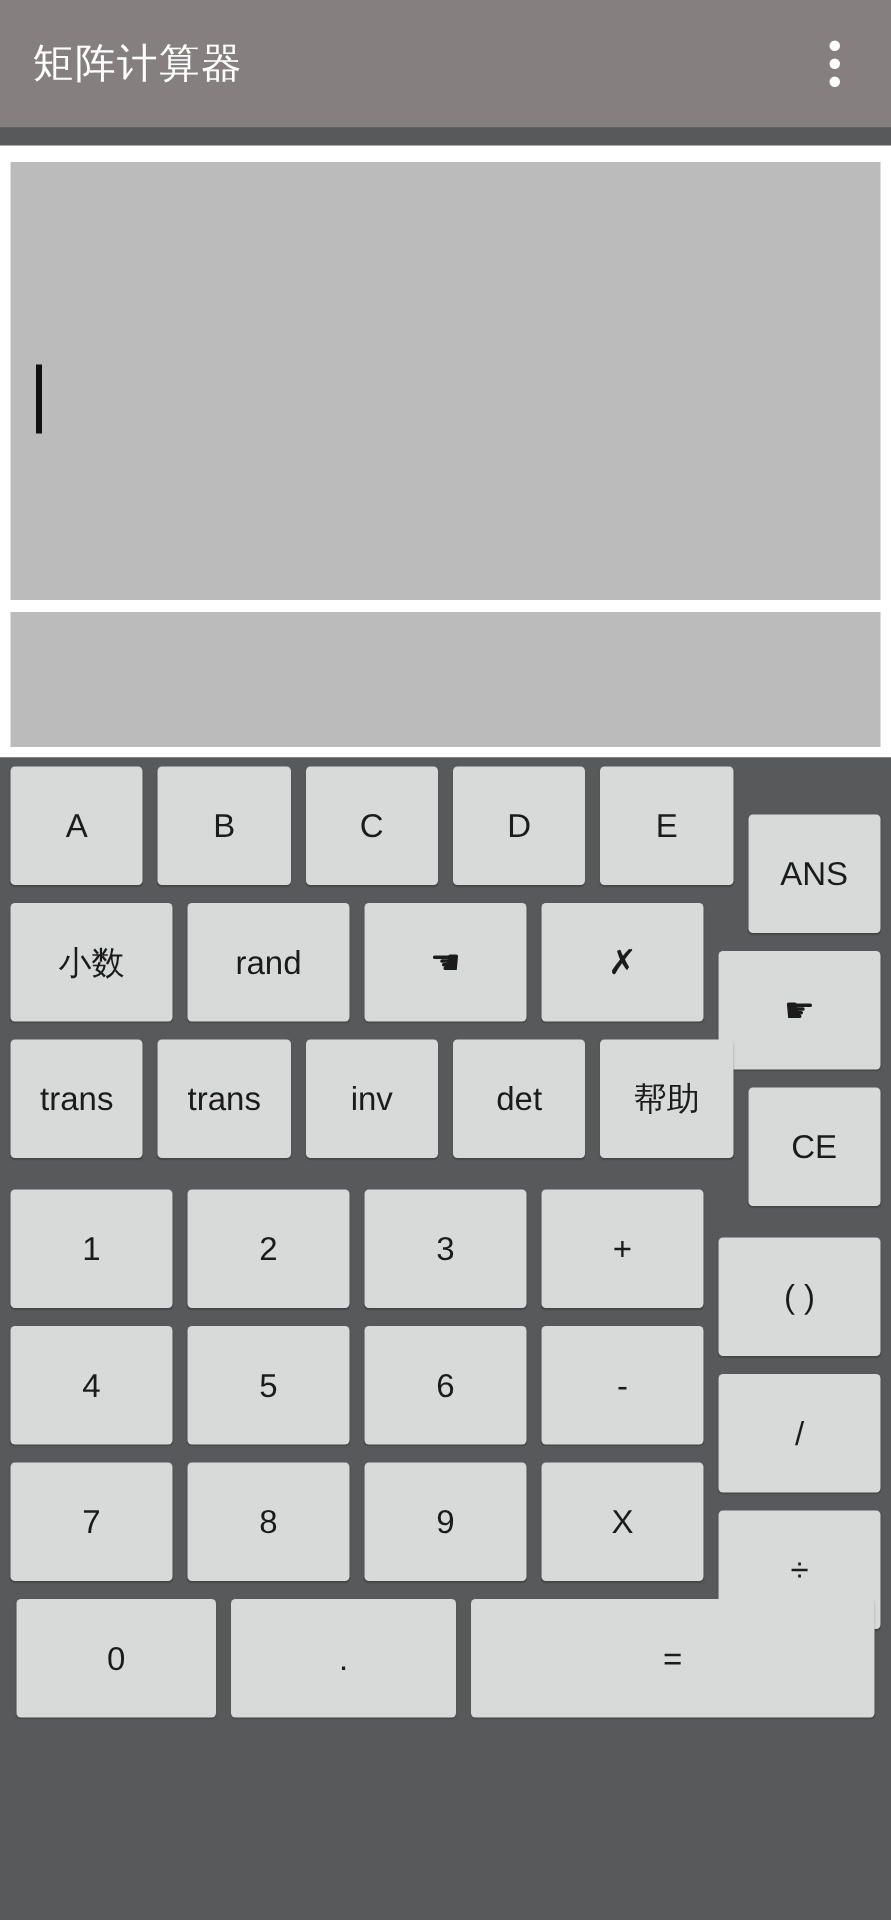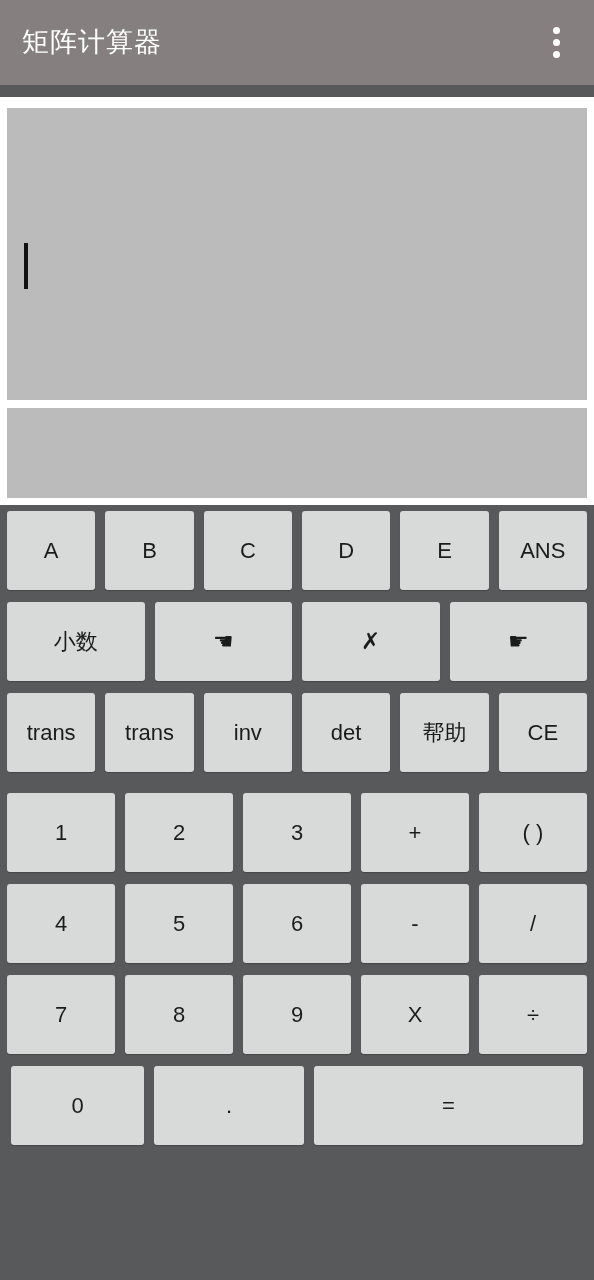--- a/index.html
+++ b/index.html
@@ -134,21 +134,21 @@
     height: 79px;
     margin: 0 5px;
   }
   
   .krow.num .key {
     flex: 1 1 0;
     height: 79px;
     margin: 0 5px;
   }
   .krow .key:first-child { margin-left: 1px; }
-  .krow .key:last-child  { margin-right: 1px; }
+  .krow .key:last-child  { margin-right: 1px; margin-top: 32px; }
 
   .key.glyph { font-size: 23px; }
   .key.cjk { font-size: 22px; }
 
   
   .krow.bottom { height: 91px; }
   .krow.bottom .key { height: 79px; margin: 0 5px; }
   .krow.bottom .key.zero { flex: 0 0 133px; }
   .krow.bottom .key.dot  { flex: 0 0 150px; }
   .krow.bottom .key.eq   { flex: 1 1 auto; }
@@ -186,20 +186,21 @@
       <button class="key">A</button>
       <button class="key">B</button>
       <button class="key">C</button>
       <button class="key">D</button>
       <button class="key">E</button>
       <button class="key">ANS</button>
     </div>
 
     <div class="krow fn">
       <button class="key cjk">小数</button>
+      <button class="key">rand</button>
       <button class="key glyph">☚</button>
       <button class="key glyph">✗</button>
       <button class="key glyph">☛</button>
     </div>
 
     <div class="krow fn">
       <button class="key">trans</button>
       <button class="key">trans</button>
       <button class="key">inv</button>
       <button class="key">det</button>

